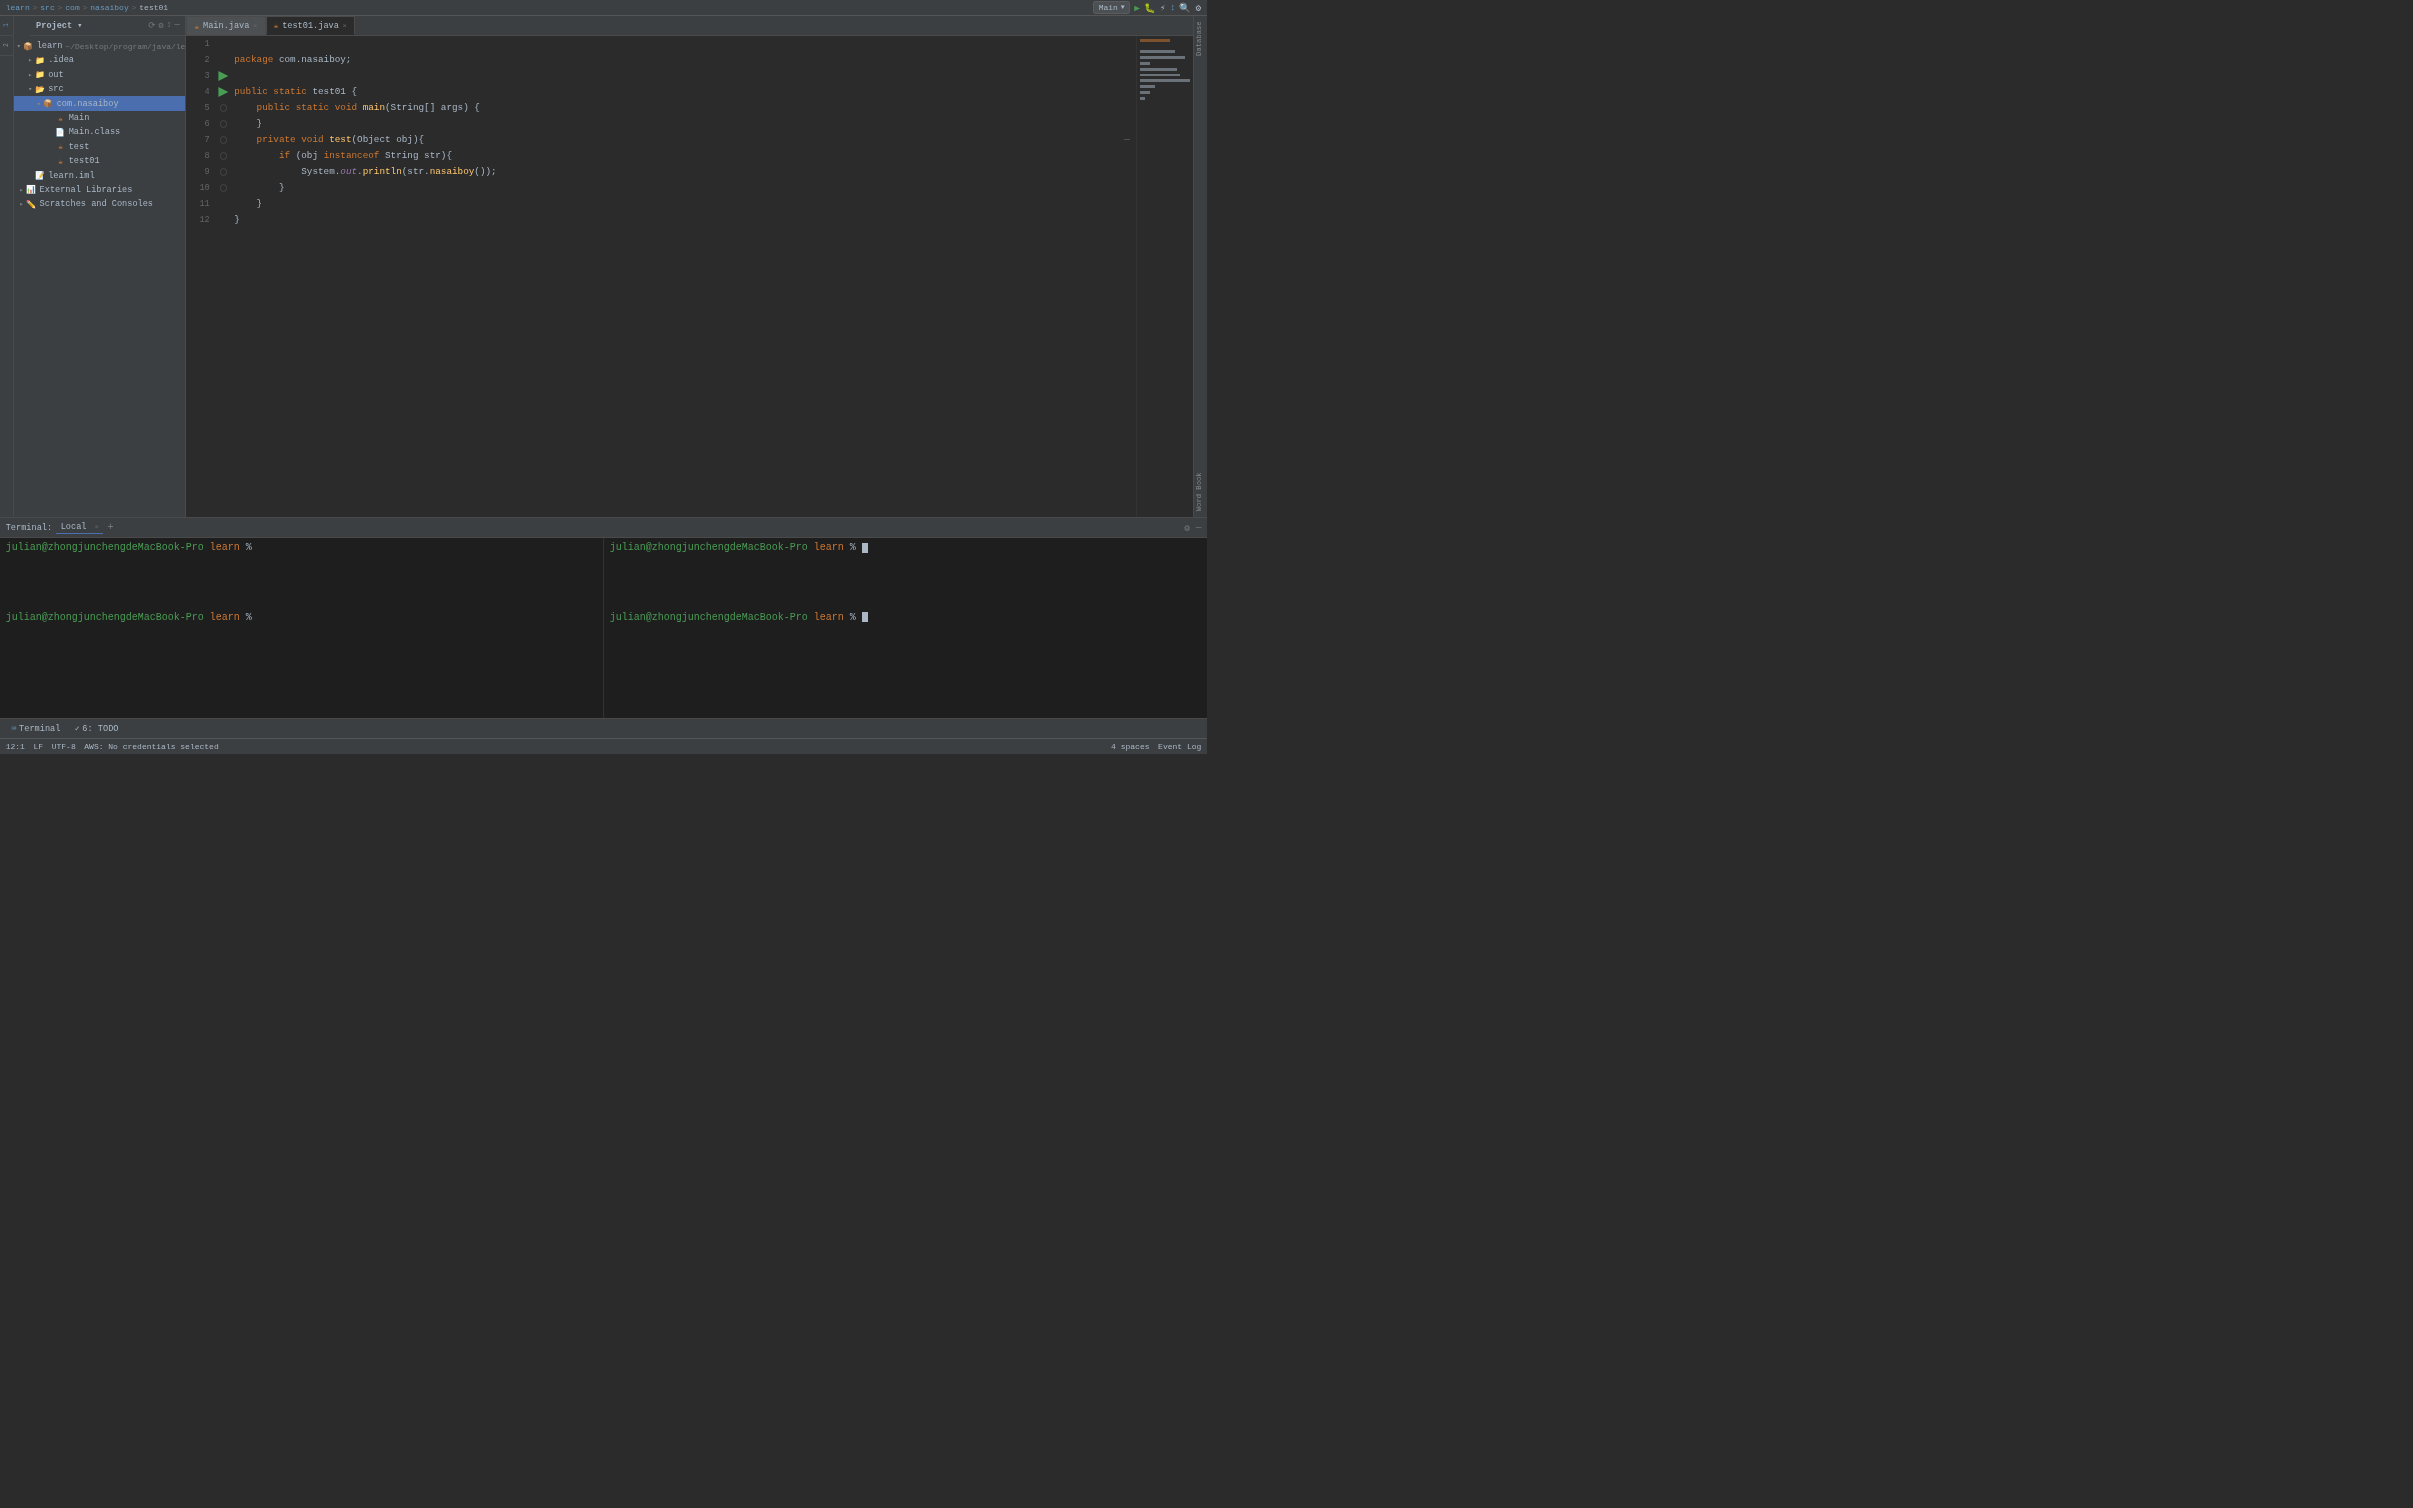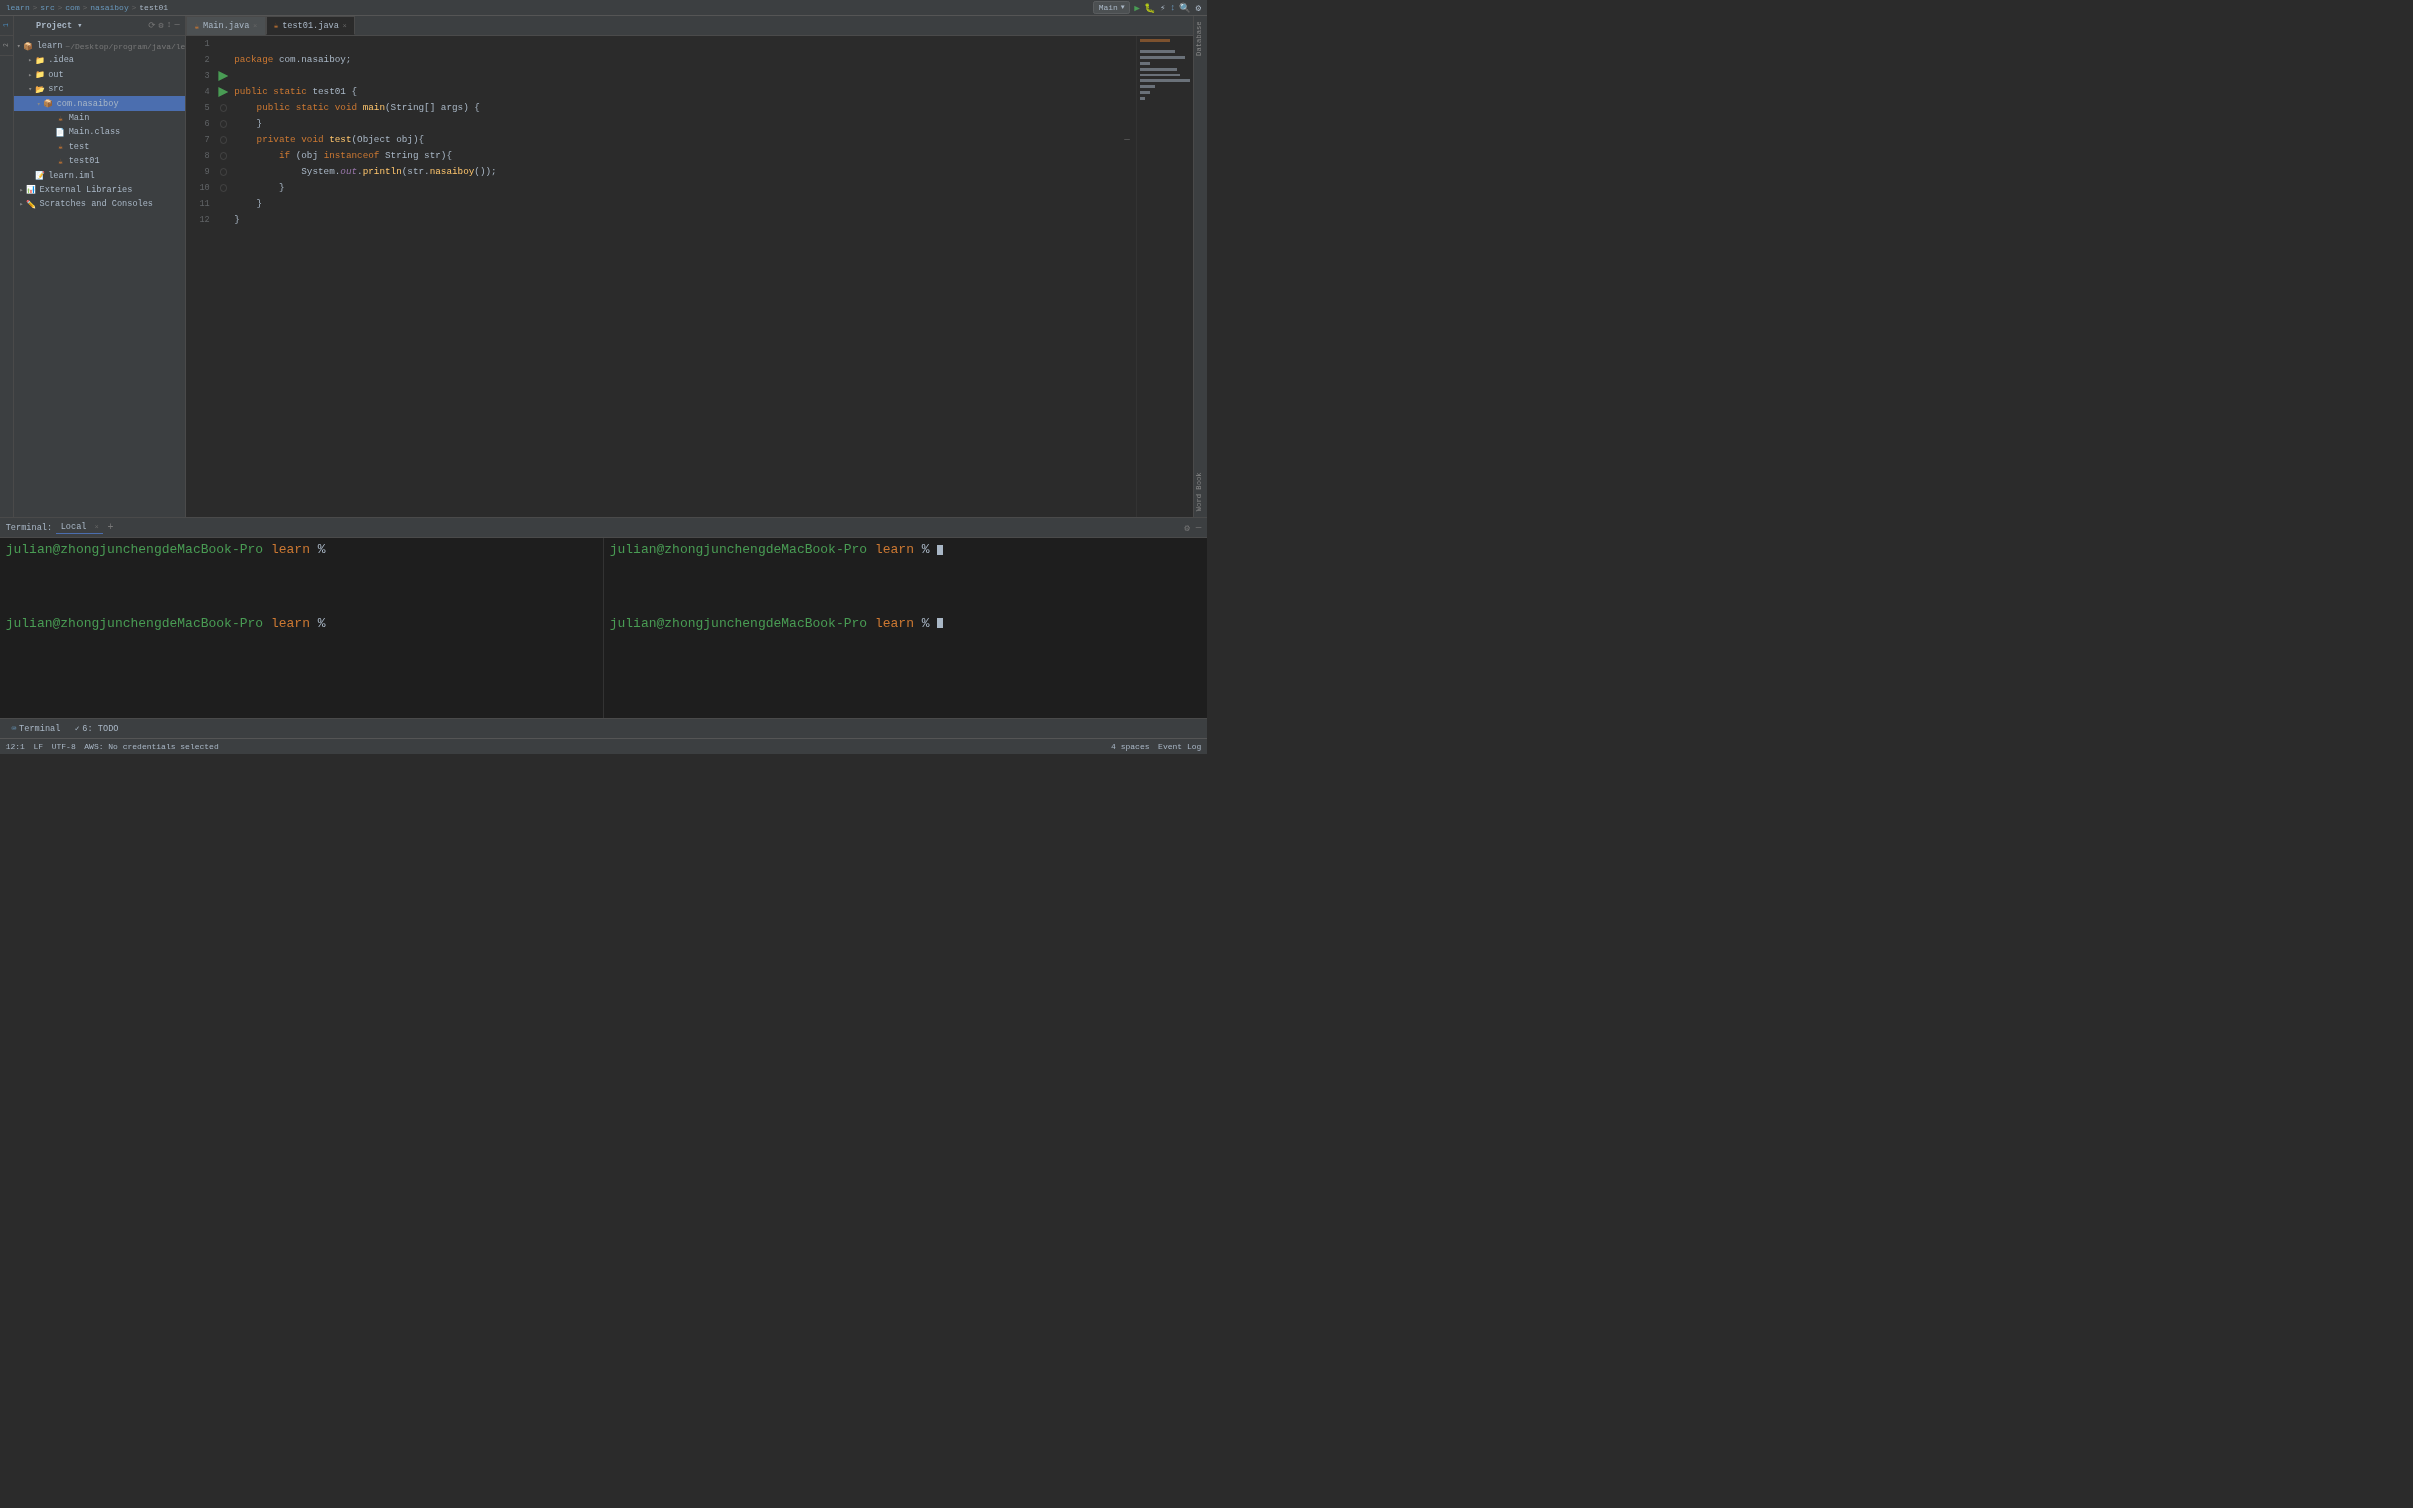--- a/index.html
+++ b/index.html
@@ -330,21 +330,21 @@
       background: #1e1e1e;
       padding: 4.3px 5.7px;
       overflow: hidden;
       font-size: 8.6px;
       color: #a9b7c6;
       border-right: 0.7px solid #333;
     }
     .terminal-pane:last-child { border-right: none; }
     .terminal-prompt {
       color: #6897bb;
-      font-size: 13px;
+      font-size: 10px;
       margin-bottom: 1.4px;
     }
     .terminal-prompt .user { color: #499c54; }
     .terminal-prompt .path { color: #cc7832; }
     .terminal-prompt .sym { color: #a9b7c6; }
     .cursor-block {
       display: inline-block;
       width: 5.7px;
       height: 10px;
       background: #a9b7c6;

